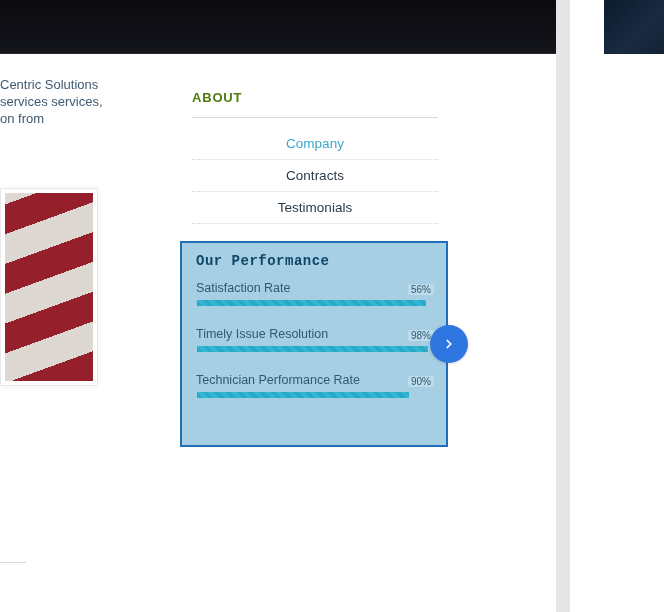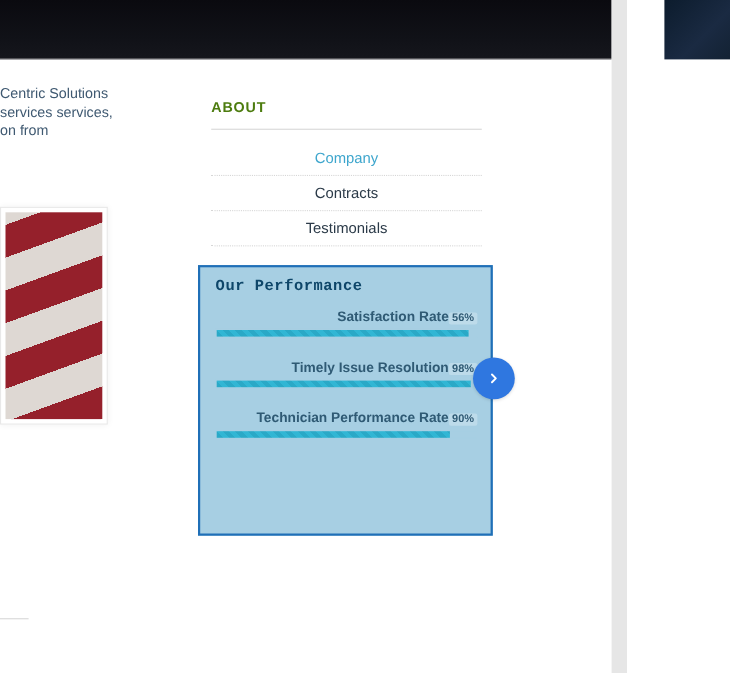--- a/index.html
+++ b/index.html
@@ -99,40 +99,39 @@
     text-align: center;
   }
   .about li.active { color: #3ea6cd; }
 
   
   .perf-card {
     position: absolute;
     left: 180px;
     top: 241px;
     width: 268px;
-    height: 246px;
+    height: 206px;
     border: 2px solid #1f6fb7;
     background: #a7cfe3;
     padding: 10px 12px 14px 14px;
   }
   .perf-title {
     font-family: "Courier New", monospace;
     font-size: 14px;
     font-weight: 700;
     color: #0e4669;
     letter-spacing: 0.5px;
     margin-bottom: 12px;
   }
   .metric { margin-bottom: 20px; }
   .metric-row {
     display: flex;
-    justify-content: flex-end;
+    justify-content: space-between;
     align-items: flex-end;
     margin-bottom: 4px;
-    font-weight: bold;
   }
   .metric-label {
     font-size: 12.5px;
     color: #2f5a74;
   }
   .metric-value {
     font-size: 10px;
     color: #2f5a74;
     background: rgba(255,255,255,0.25);
     padding: 0 3px;

